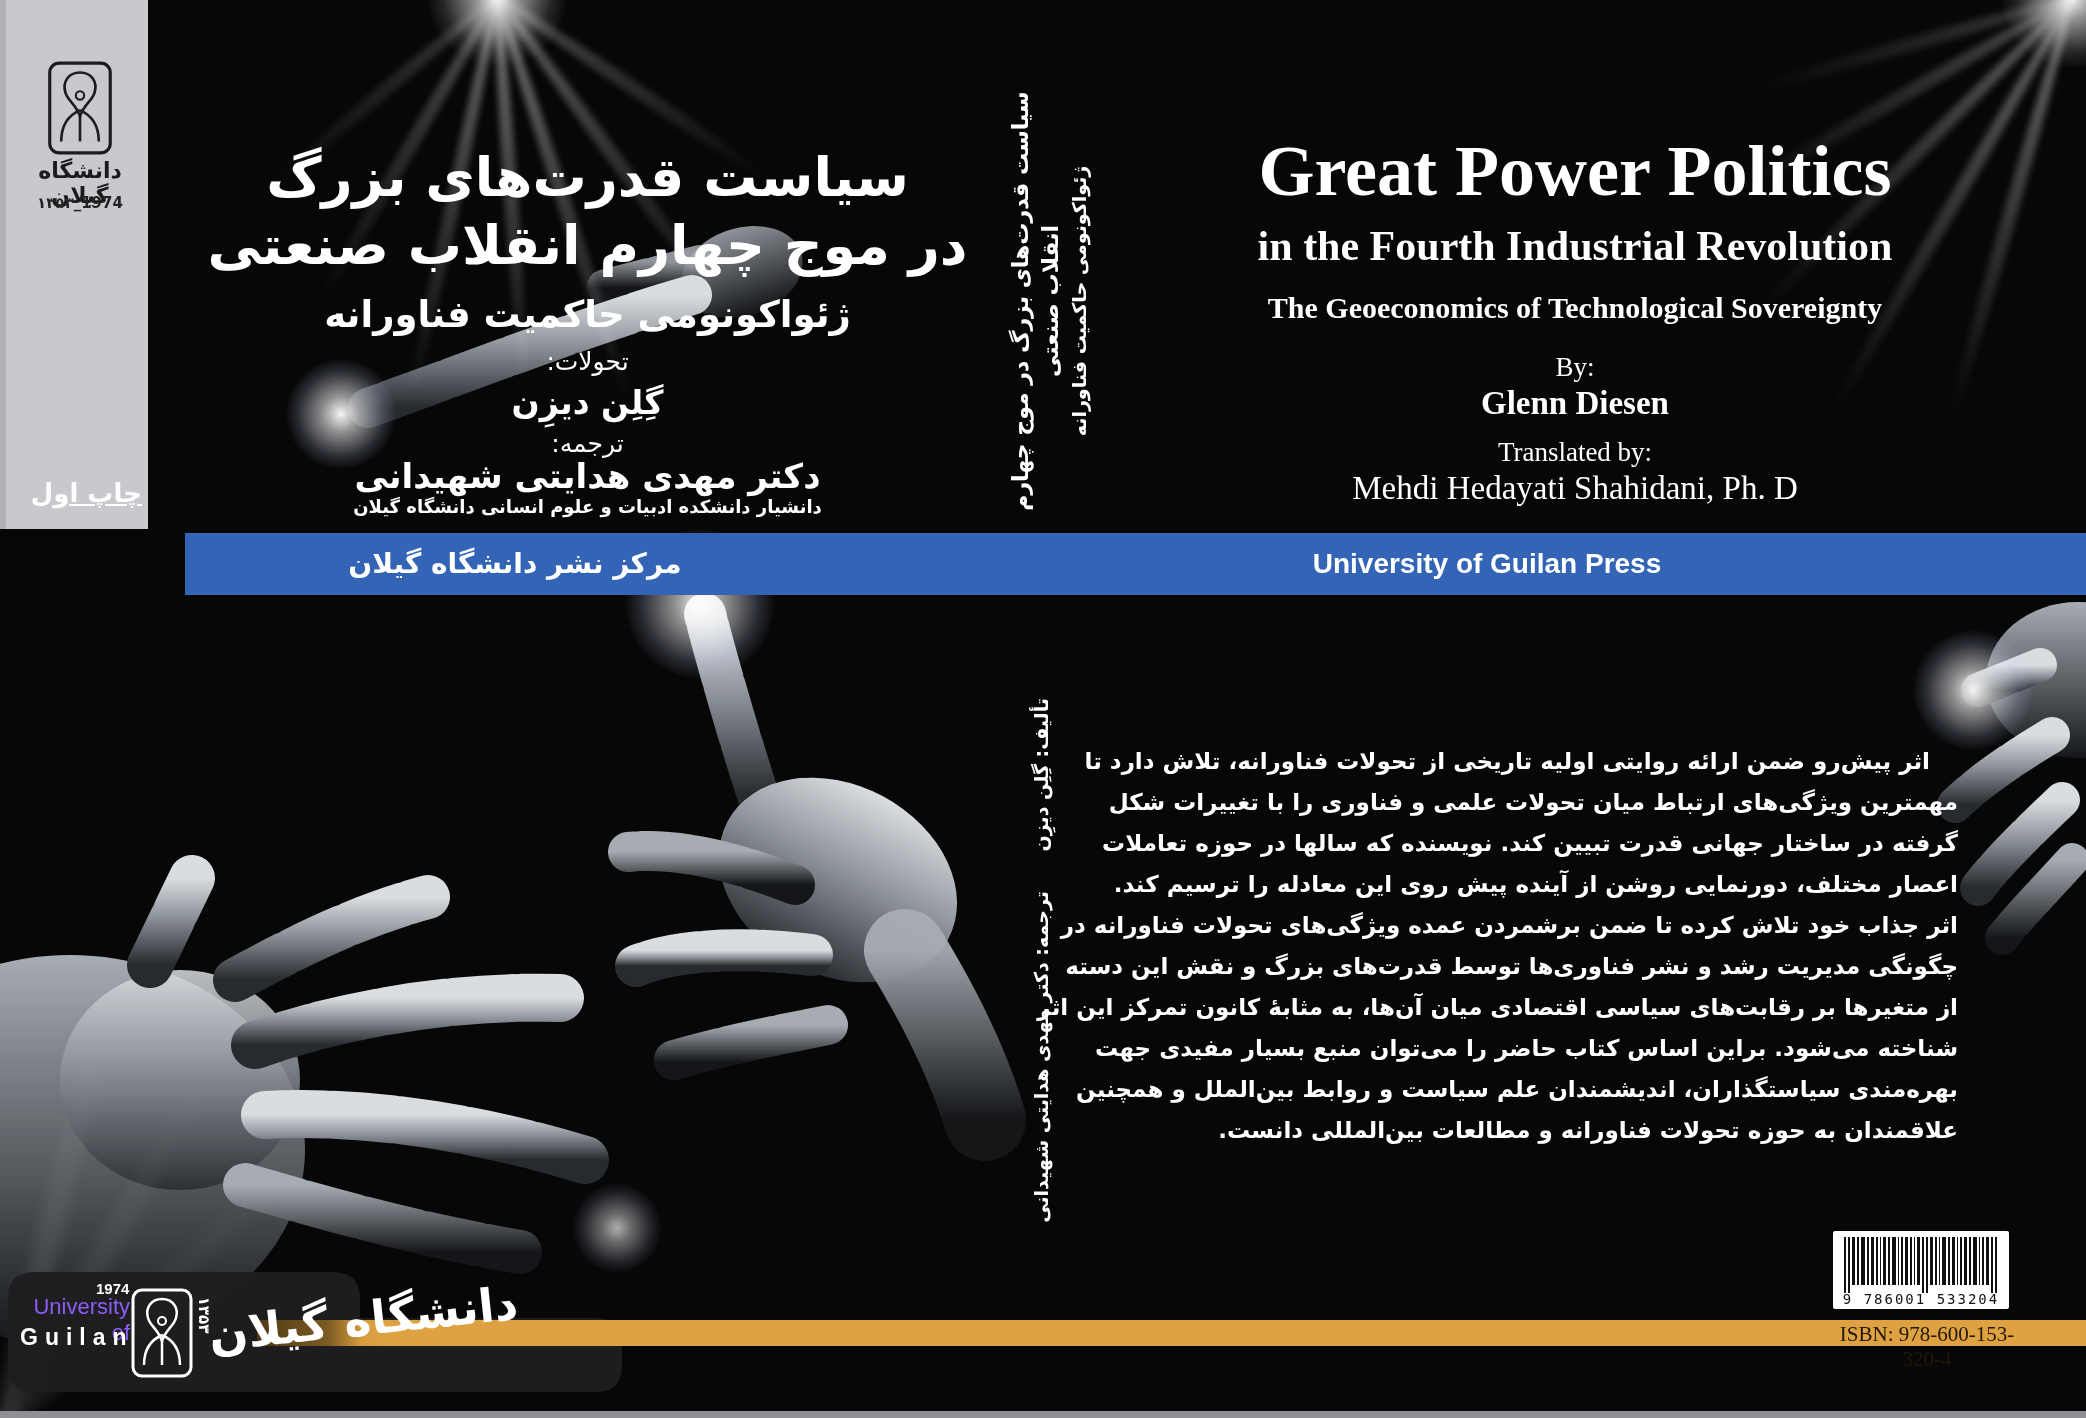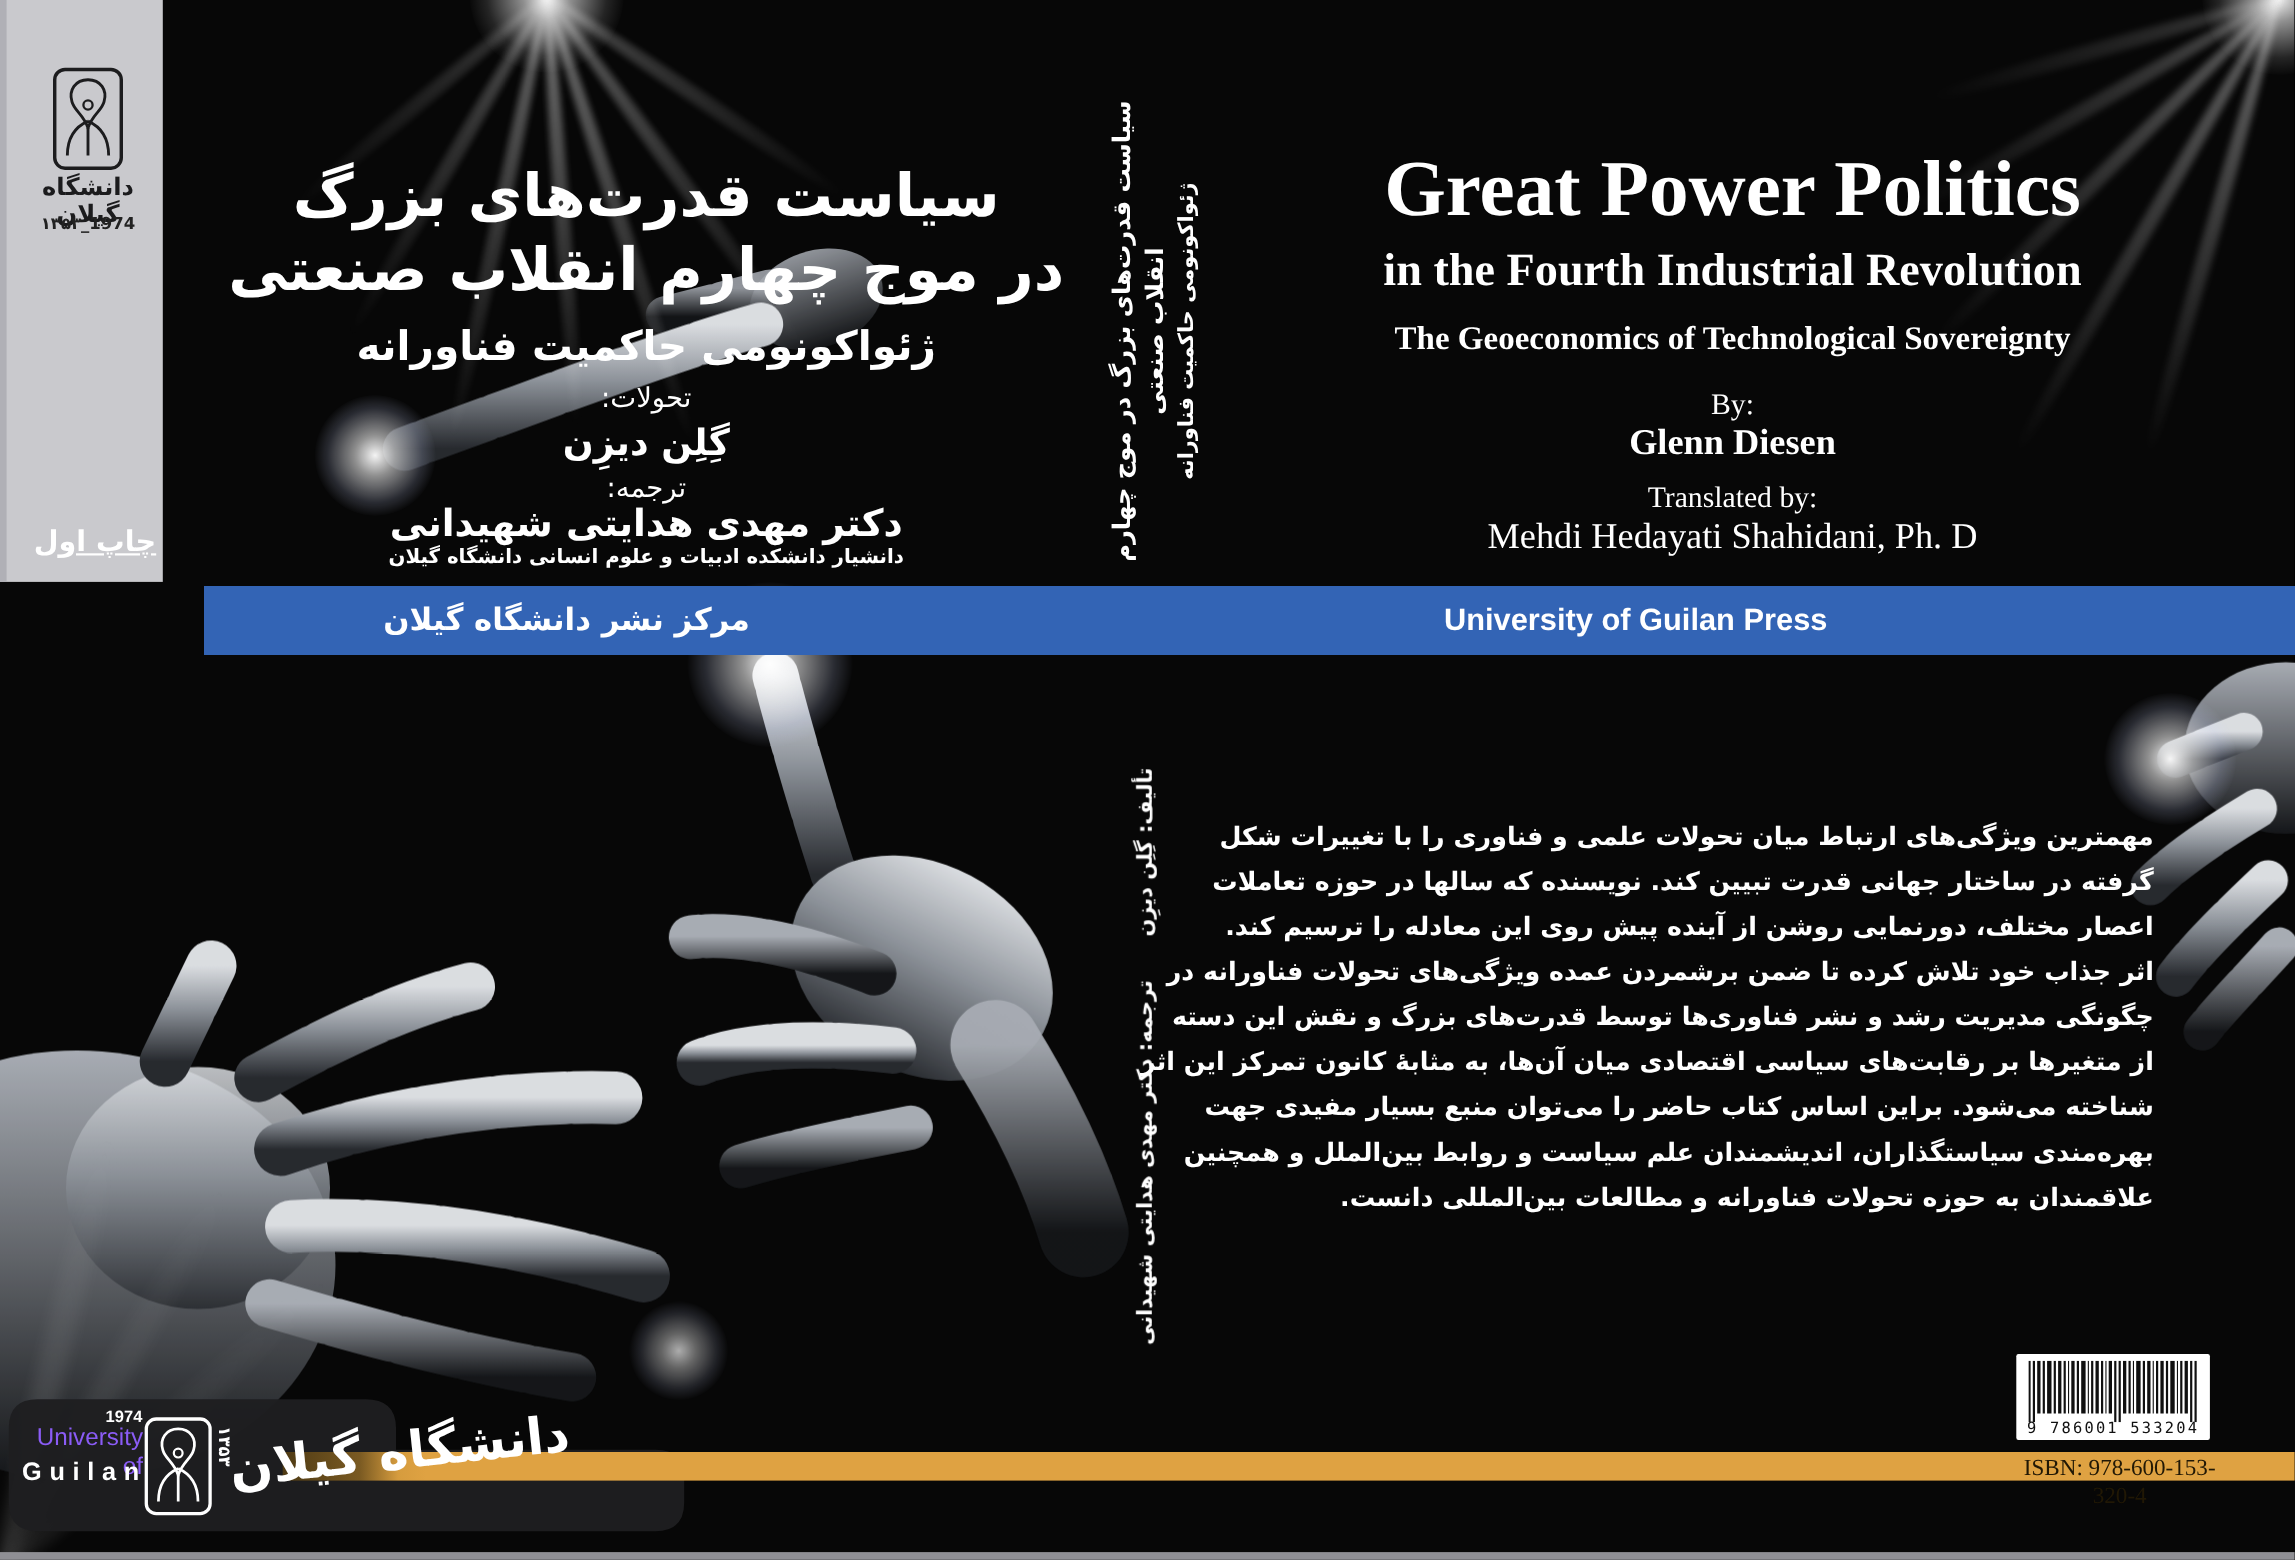--- a/index.html
+++ b/index.html
@@ -228,20 +228,21 @@
     <div class="en-title">Great Power Politics</div>
     <div class="en-subtitle">in the Fourth Industrial Revolution</div>
     <div class="en-tagline">The Geoeconomics of Technological Sovereignty</div>
     <div class="en-by">By:</div>
     <div class="en-author">Glenn Diesen</div>
     <div class="en-tby">Translated by:</div>
     <div class="en-translator">Mehdi Hedayati Shahidani, Ph. D</div>
   </div>
 
   <div class="blurb">
+    <div class="bl first">اثر پیش‌رو ضمن ارائه روایتی اولیه تاریخی از تحولات فناورانه، تلاش دارد تا</div>
     <div class="bl">مهمترین ویژگی‌های ارتباط میان تحولات علمی و فناوری را با تغییرات شکل</div>
     <div class="bl">گرفته در ساختار جهانی قدرت تبیین کند. نویسنده که سالها در حوزه تعاملات</div>
     <div class="bl">اعصار مختلف، دورنمایی روشن از آینده پیش روی این معادله را ترسیم کند.</div>
     <div class="bl">اثر جذاب خود تلاش کرده تا ضمن برشمردن عمده ویژگی‌های تحولات فناورانه در</div>
     <div class="bl">چگونگی مدیریت رشد و نشر فناوری‌ها توسط قدرت‌های بزرگ و نقش این دسته</div>
     <div class="bl">از متغیرها بر رقابت‌های سیاسی اقتصادی میان آن‌ها، به مثابهٔ کانون تمرکز این اثر</div>
     <div class="bl">شناخته می‌شود. براین اساس کتاب حاضر را می‌توان منبع بسیار مفیدی جهت</div>
     <div class="bl">بهره‌مندی سیاستگذاران، اندیشمندان علم سیاست و روابط بین‌الملل و همچنین</div>
     <div class="bl last">علاقمندان به حوزه تحولات فناورانه و مطالعات بین‌المللی دانست.</div>
   </div>

